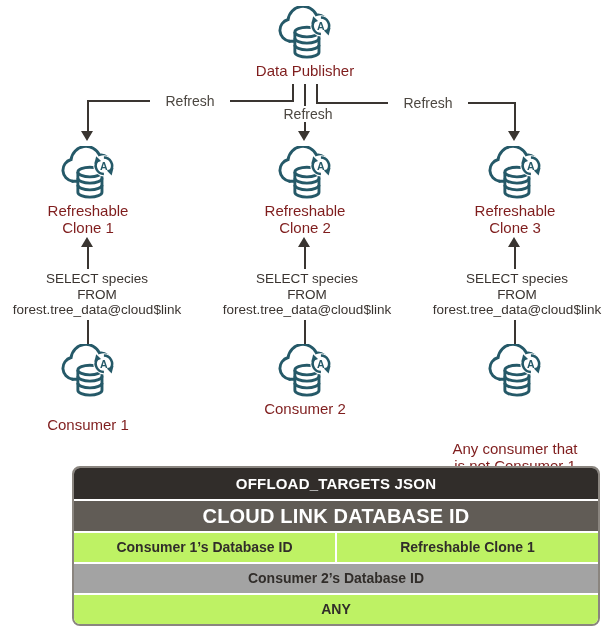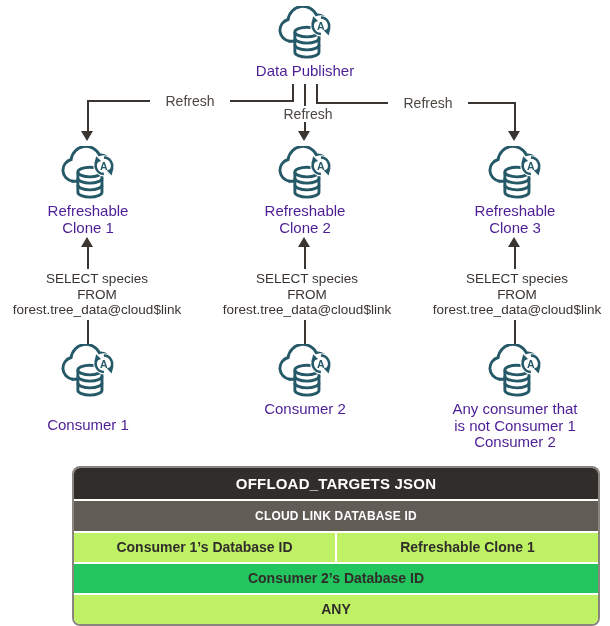--- a/index.html
+++ b/index.html
@@ -2,21 +2,21 @@
 <html><head>
 <meta charset="utf-8">
 <style>
   html,body { margin:0; padding:0; background:#fff; }
   .canvas {
     position:relative; width:610px; height:626px; background:#ffffff;
     font-family:"Liberation Sans", sans-serif; color:#3a3430; overflow:hidden;
   }
   
   .node { position:absolute; display:flex; flex-direction:column; align-items:center; }
-  .node .lbl { font-size:15px; line-height:16.5px; text-align:center; margin-top:3px; color:#4c1d95; }
+  .node .lbl { font-size:15px; line-height:16.5px; text-align:center; margin-top:3px; color:#7f1d1d; }
   .adb-icon { width:62px; height:54px; display:block; }
   
   .vline { position:absolute; width:2px; background:#3a3531; }
   .hline { position:absolute; height:2px; background:#3a3531; }
   .arr-down { position:absolute; width:0; height:0;
     border-left:6px solid transparent; border-right:6px solid transparent; border-top:10px solid #3a3531; }
   .arr-up { position:absolute; width:0; height:0;
     border-left:6px solid transparent; border-right:6px solid transparent; border-bottom:10px solid #3a3531; }
   .refresh { position:absolute; background:#ffffff; font-size:14px; color:#4c4741; text-align:center; padding:0 3px; }
   .query { position:absolute; width:210px; text-align:center; font-size:13.5px; line-height:15.5px; color:#3a3430; }
@@ -27,28 +27,28 @@
     background:#ffffff; border:2px solid #8a857f; border-radius:8px; overflow:hidden;
     box-sizing:border-box;
   }
   .t-title {
     height:31px; line-height:31px; background:#312d2a; color:#ffffff;
     font-weight:bold; font-size:15px; text-align:center; letter-spacing:.2px;
   }
   .t-hrow, .t-row { display:flex; gap:2px; }
   .t-hcell {
     flex:1; height:30px; line-height:30px; background:#615c56; color:#ffffff;
-    font-weight:bold; font-size:12px; text-align:center; letter-spacing:.2px;
+    font-weight:bold; font-size:20px; text-align:center; letter-spacing:.2px;
   }
   .t-cell {
     flex:1; height:29px; line-height:29px; color:#312d2a;
     font-weight:600; font-size:14px; text-align:center;
   }
   .row-odd  .t-cell { background:#bef264; }
-  .row-even .t-cell { background:#22c55e; }
+  .row-even .t-cell { background:#a3a3a3; }
 </style>
 </head>
 <body>
 
 <div class="canvas">
 
   <svg width="0" height="0" style="position:absolute" aria-hidden="true">
     <symbol id="adb" viewBox="0 0 64 56">
       <path d="M16 36.5 A11.5 11.5 0 0 1 14.5 14 A15.5 15.5 0 0 1 44 9.5 A9.5 9.5 0 0 1 55 19.5" fill="none" stroke="#255968" stroke-width="3" stroke-linecap="round"></path>
       <path d="M16 36.5 H21.5" fill="none" stroke="#255968" stroke-width="3" stroke-linecap="round"></path>
@@ -150,21 +150,21 @@
         <use href="#adb"></use>
       </svg>
     <div class="lbl">Consumer 1</div>
   </div>
   <div class="node" style="left:230px; top:344px; width:150px;">
     <svg class="adb-icon">
         <use href="#adb"></use>
       </svg>
     <div class="lbl">Consumer 2</div>
   </div>
-  <div class="node" style="left:430px; top:344px; width:170px;">
+  <div class="node" style="left:430px; top:344px; width:170px;gap:40px;">
     <svg class="adb-icon">
         <use href="#adb"></use>
       </svg>
     <div class="lbl">
       <div>Any consumer that</div>
       <div>is not Consumer 1</div>
       <div>Consumer 2</div>
     </div>
   </div>
 

